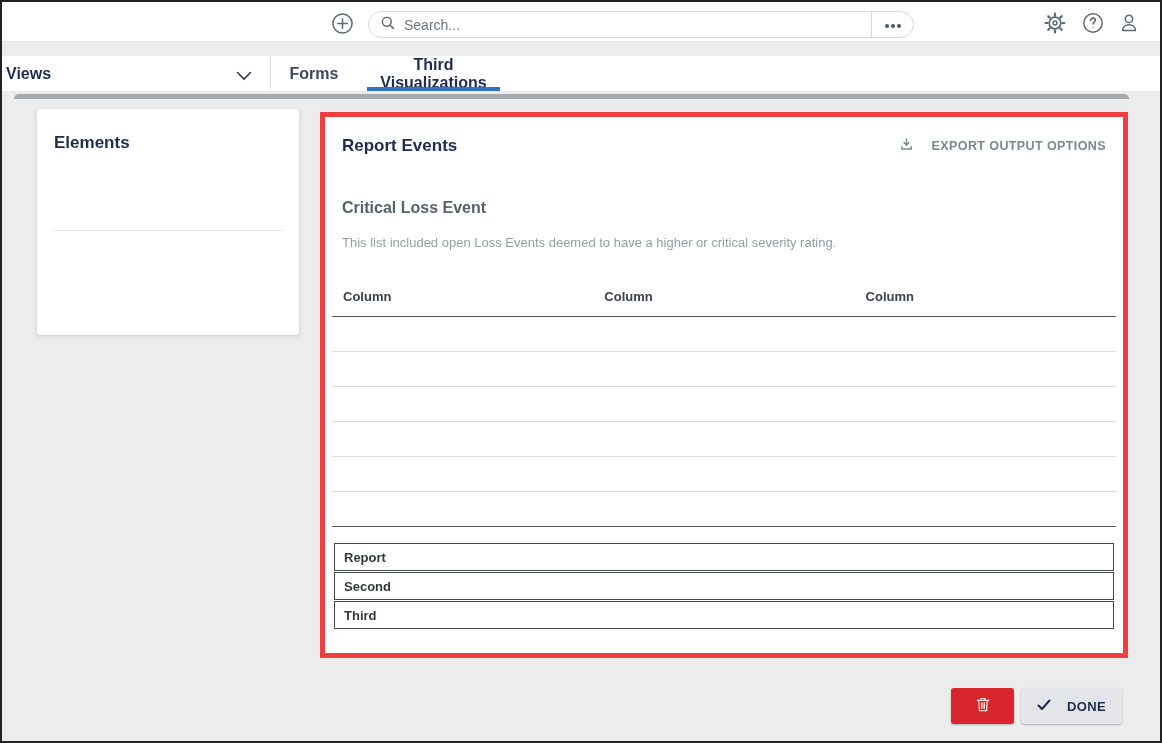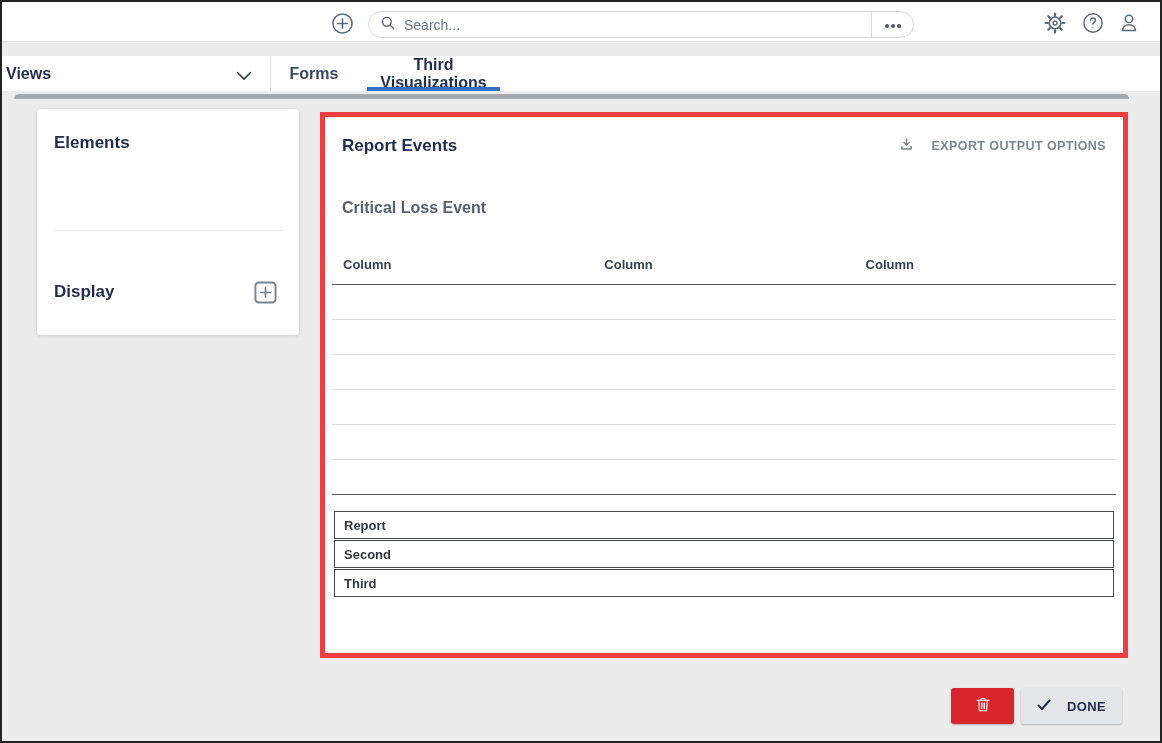--- a/index.html
+++ b/index.html
@@ -212,49 +212,39 @@
     <button class="tab tab-dataviz">Third Visualizations</button>
     <div class="tab-underline"></div>
   </nav>
 
   <main class="content">
     <div class="panel-top-edge"></div>
 
     <aside class="elements-card">
       <h2 class="elements-title">Elements</h2>
       <div class="card-divider"></div>
-      <div class="display-row">
-        <span class="display-label">Display</span>
-        <button class="add-display-btn">
-          <span>
-            <svg width="23" height="23" viewBox="0 0 24 24" fill="none" stroke="currentColor" stroke-linecap="round">
-              <rect x="1.5" y="1.5" width="21" height="21" rx="3.5" stroke-width="2"></rect>
-              <path d="M12 7.2v9.6M7.2 12h9.6" stroke-width="1.8"></path>
-            </svg>
-          </span>
-        </button>
-      </div>
     </aside>
 
     <section class="report-canvas">
       <div class="canvas-header">
         <h1 class="canvas-title">Report Events</h1>
         <button class="export-btn">
           <span>
             <svg width="15" height="15" viewBox="0 0 24 24" fill="none" stroke="currentColor" stroke-width="2.4" stroke-linecap="round" stroke-linejoin="round">
               <path d="M12 3v9.5"></path>
                 <path d="M8 8.8 L12 12.8 L16 8.8"></path>
                 <path d="M4.5 15.5v3.5h15v-3.5"></path>
             </svg>
           </span>
           <span>EXPORT OUTPUT OPTIONS</span>
         </button>
       </div>
 
       <h3 class="report-title">Critical Loss Event</h3>
+      <p class="report-desc">This list included open Loss Events deemed to have a higher or critical severity rating.</p>
 
       <div class="report-table">
         <div class="thead">
             <div class="thead-cell">Column</div>
             <div class="thead-cell">Column</div>
             <div class="thead-cell">Column</div>
           </div>
         <div class="tbody">
             <div class="trow"></div>
             <div class="trow"></div>

